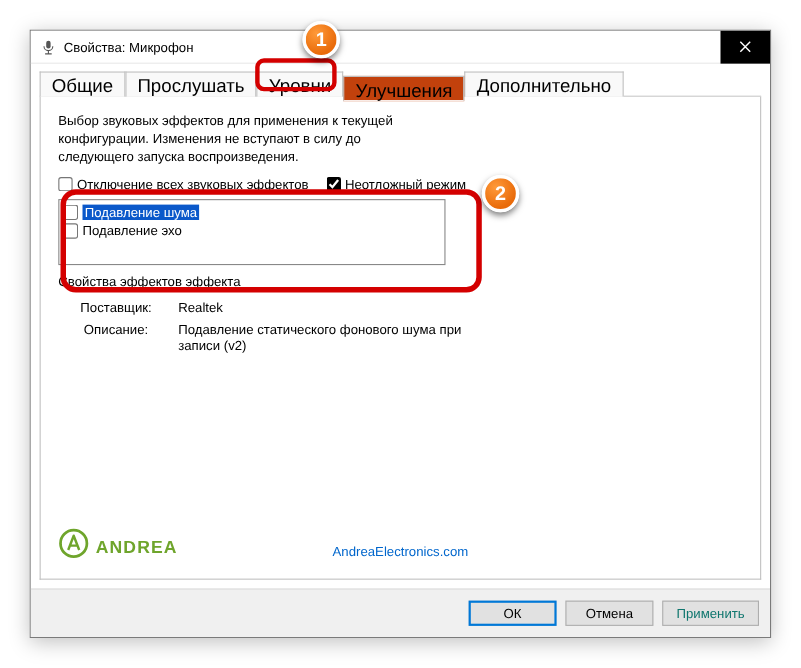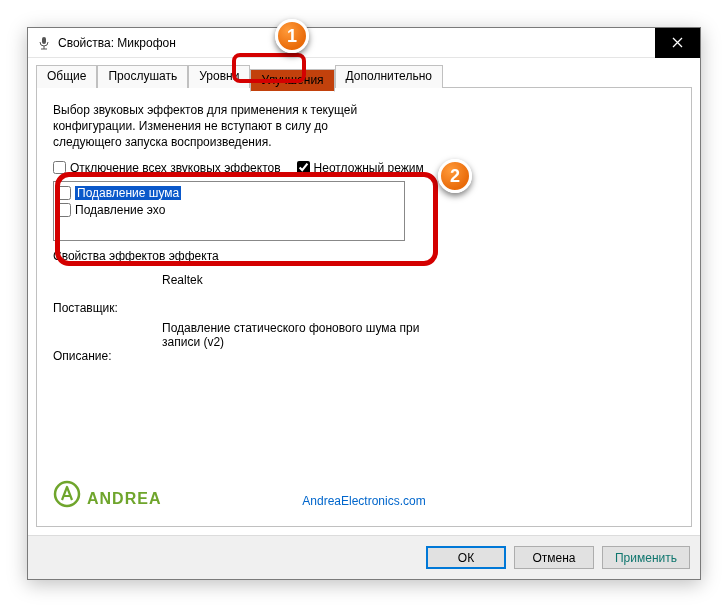--- a/index.html
+++ b/index.html
@@ -56,21 +56,21 @@
   display: flex;
   border-bottom: 1px solid #c0c0c0;
   height: 24px;
   position: relative;
 }
 .tab {
   padding: 3px 10px;
   border: 1px solid #c0c0c0;
   border-bottom: none;
   background: #f9f9f9;
-  font-size: 12px;
+  font-size: 17px;
   margin-right: 0;
   position: relative;
   top: 1px;
   cursor: pointer;
   white-space: nowrap;
 }
 .tab.active {
   background: #c2410c;
   border-bottom: 1px solid #fff;
   top: 5px;
@@ -109,21 +109,21 @@
   font-size: 12px;
 }
 .effects-list .item.selected .label {
   background: #0a58ca;
   color: #fff;
   padding: 0 2px;
 }
 .effects-list input[type=checkbox] { width: 14px; height: 14px; }
 .group-title { margin-top: 8px; font-size: 12px; }
 .kv { display: grid; grid-template-columns: 105px 280px; margin-top: 10px; font-size: 12px; gap: 6px 4px; }
-.kv .k { text-align: left; margin-top: 28px; }
+.kv .k { text-align: center; }
 .logo-row {
   position: absolute;
   left: 16px;
   bottom: 18px;
   display: flex;
   align-items: flex-end;
   gap: 6px;
 }
 .logo-row svg { display: block; }
 .logo-text { font-family: Arial, sans-serif; font-weight: bold; letter-spacing: 1px; color: #6fa52c; font-size: 16px; }

